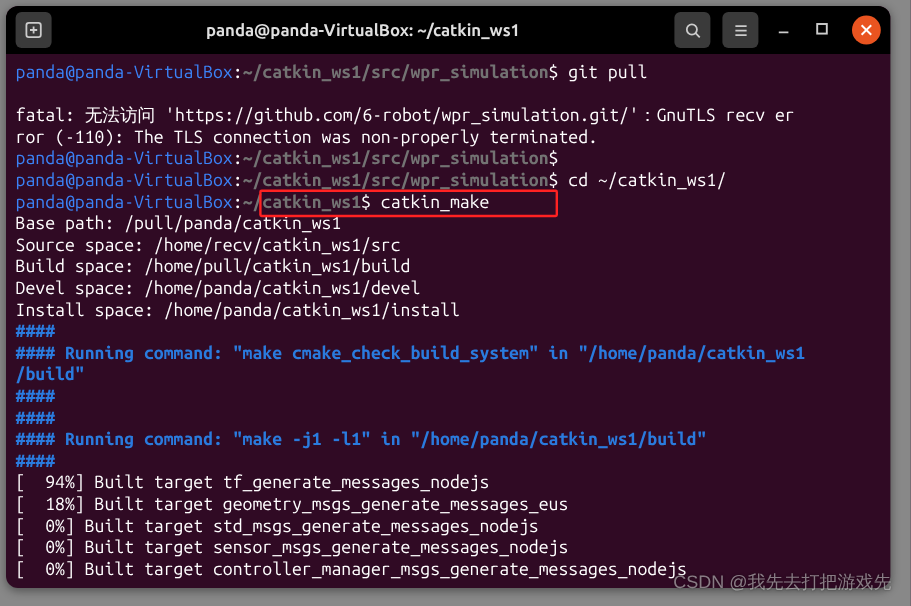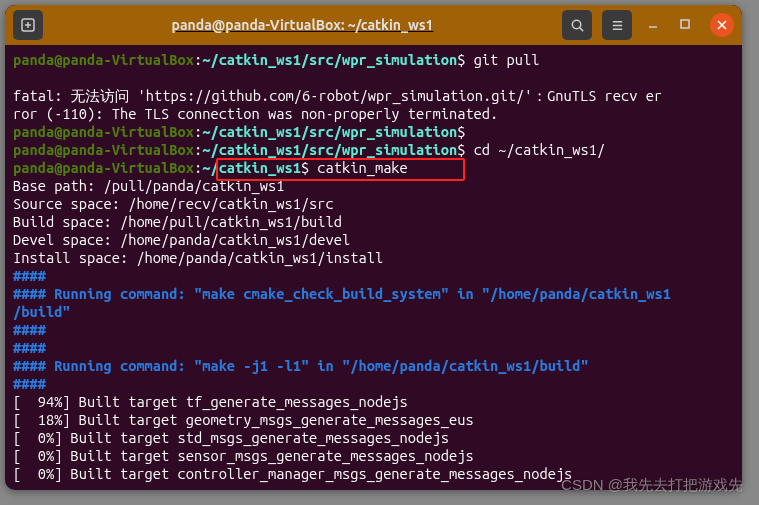--- a/index.html
+++ b/index.html
@@ -17,27 +17,26 @@
     margin: 5px;
     background: #300a24;
     border-radius: 10px;
     overflow: hidden;
     display: flex;
     flex-direction: column;
     box-shadow: 0 2px 8px rgba(0,0,0,0.4);
   }
   .titlebar {
     height: 40px;
-    background: #a16207;
+    background: #000000;
     display: flex;
     align-items: center;
     padding: 0 8px;
     gap: 6px;
     border-radius: 10px 10px 0 0;
-    text-decoration: underline;
   }
   .tb-left, .tb-right { display: flex; gap: 10px; align-items: center; }
   .tb-center { flex: 1; text-align: center; color: #e0e0e0; font: 700 14px "Ubuntu", sans-serif; }
   .tb-btn {
     width: 30px; height: 30px;
     background: #3a3a3a;
     border-radius: 5px;
     display: flex; align-items: center; justify-content: center;
     color: #e0e0e0;
   }
@@ -52,22 +51,22 @@
   .terminal {
     flex: 1;
     padding: 6px 8px;
     color: #ffffff;
     font-size: 14.7px;
     line-height: 18px;
     white-space: pre-wrap;
     word-break: break-all;
     overflow: hidden;
   }
-  .g { color: #4d7c0f; font-weight: bold; }
-  .b { color: #5eead4; font-weight: bold; }
+  .g { color: #3b82f6; font-weight: normal; }
+  .b { color: #737373; font-weight: bold; }
   .bb { color: #2a7bde; font-weight: bold; }
   .w { color: #ffffff; }
   .highlight-box {
     position: absolute;
     border: 2px solid #ff2222;
     border-radius: 2px;
   }
   .arrow { position: absolute; pointer-events: none; }
   .watermark {
     position: absolute;

